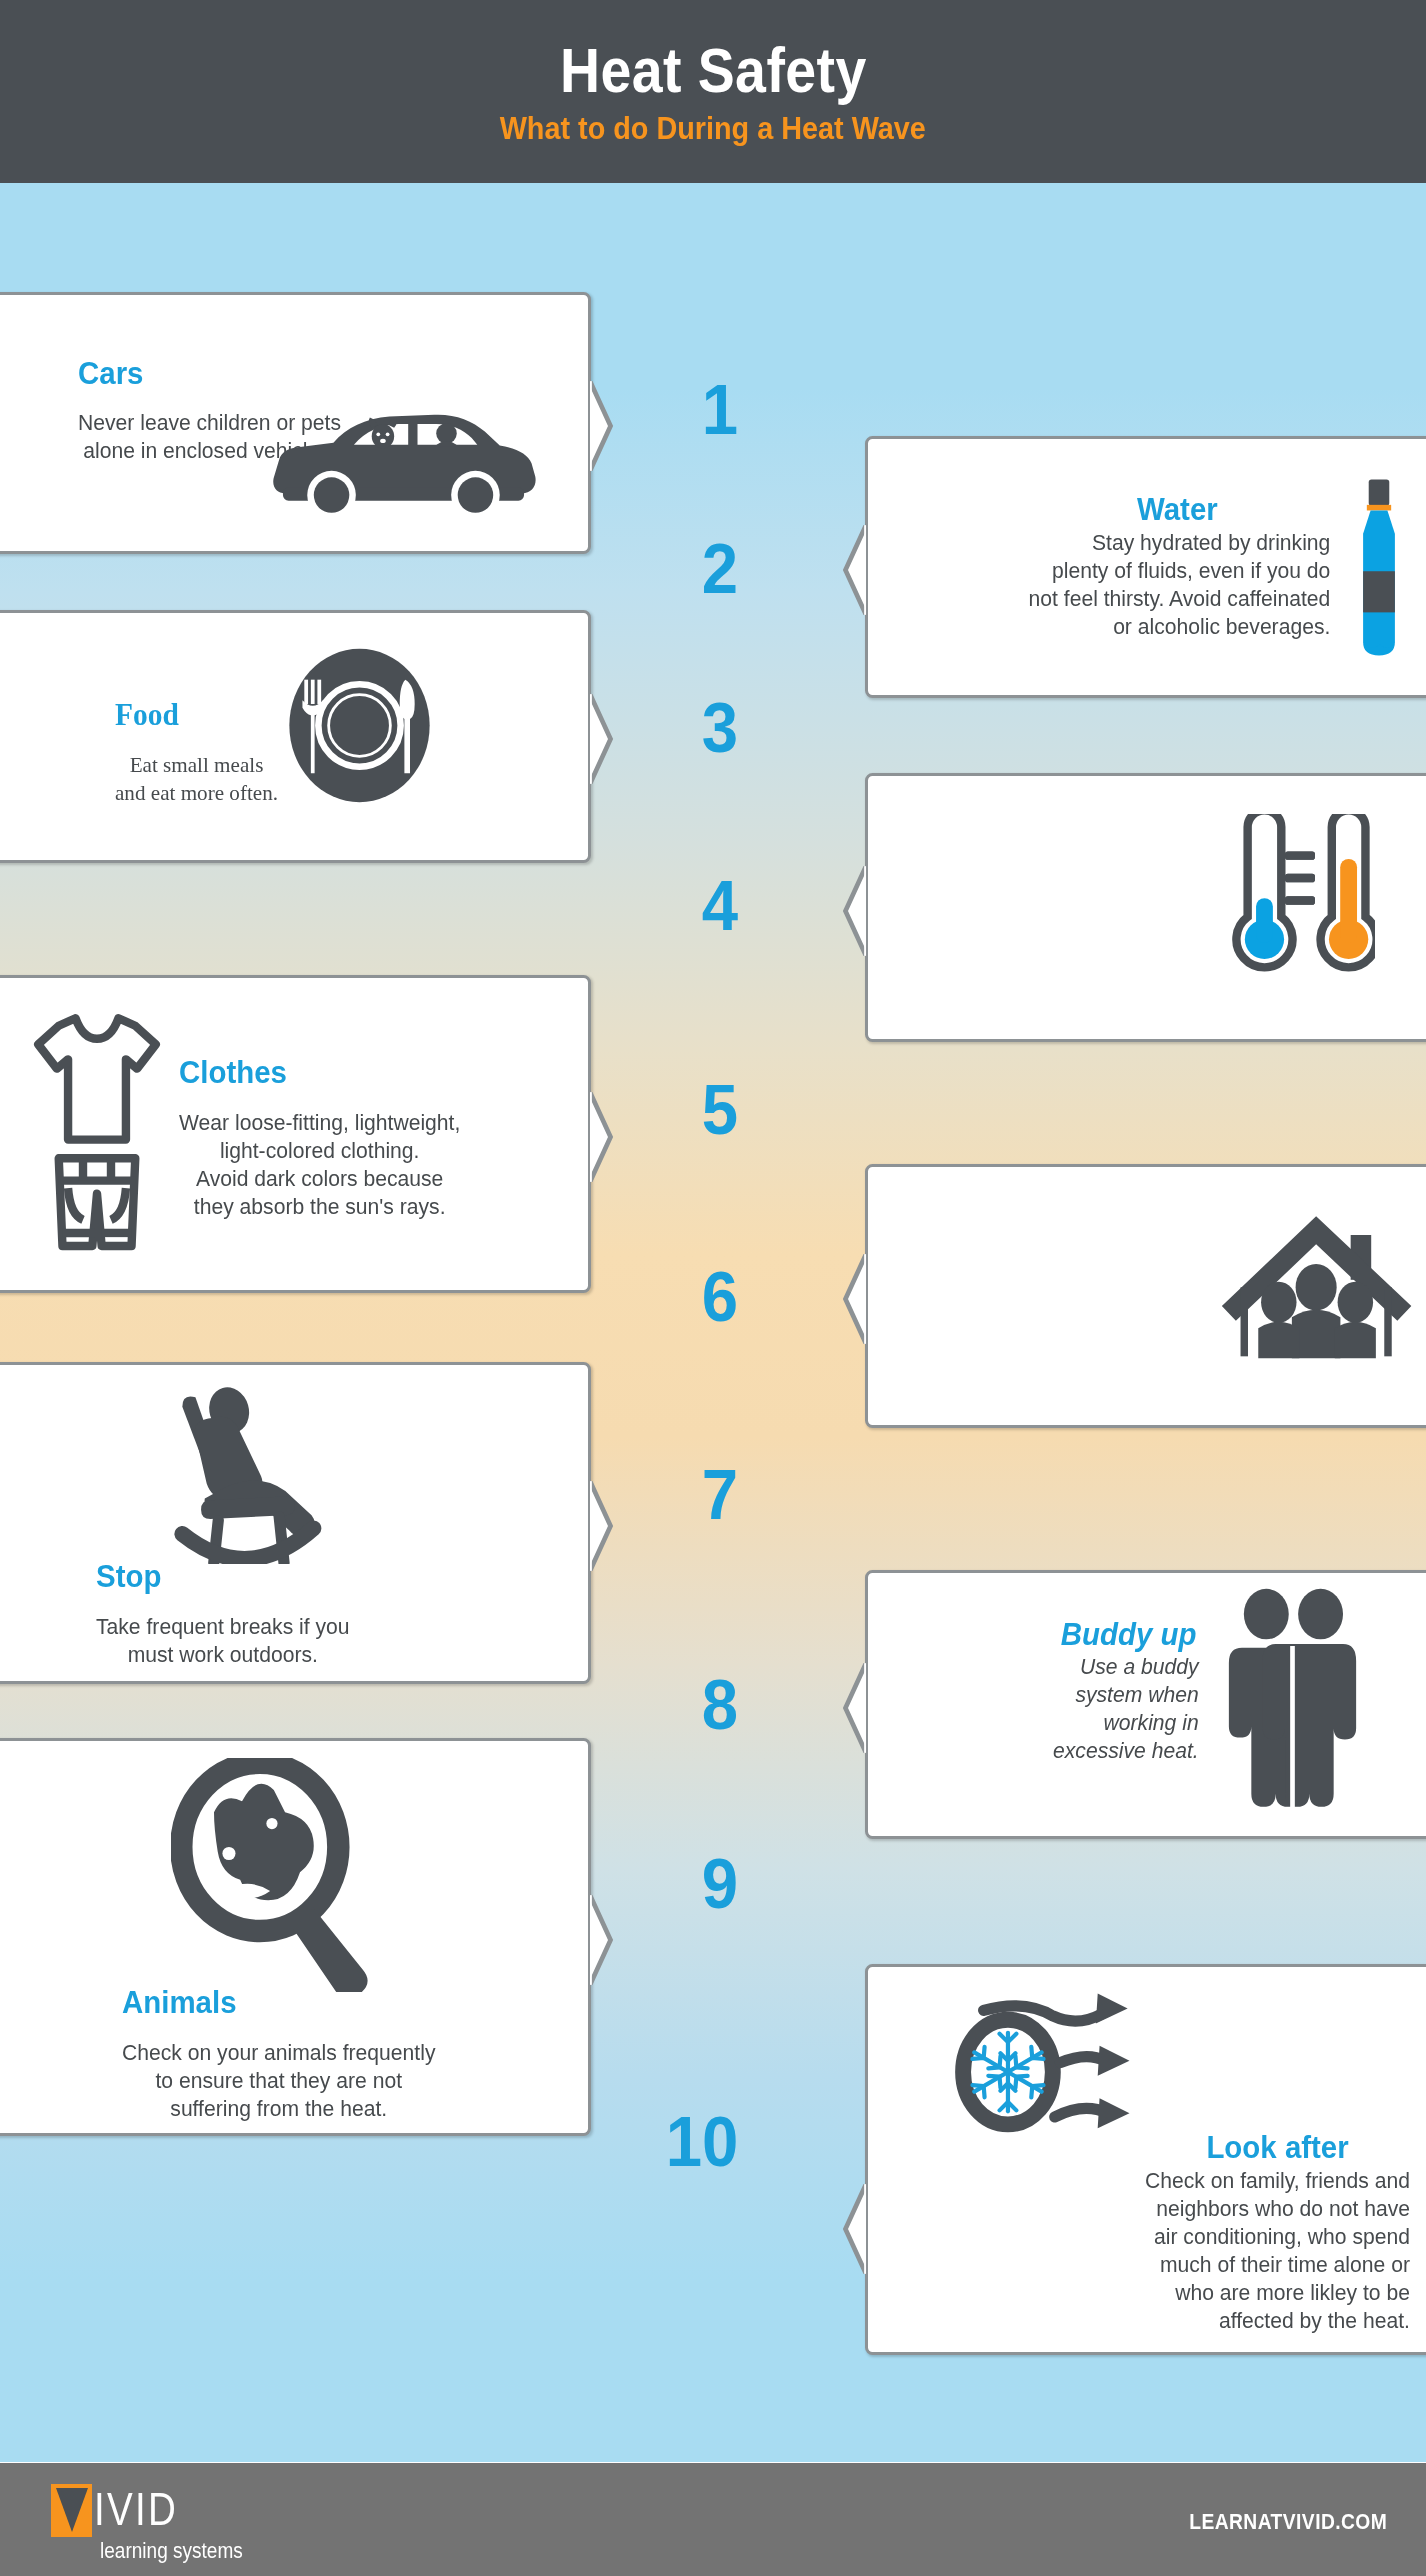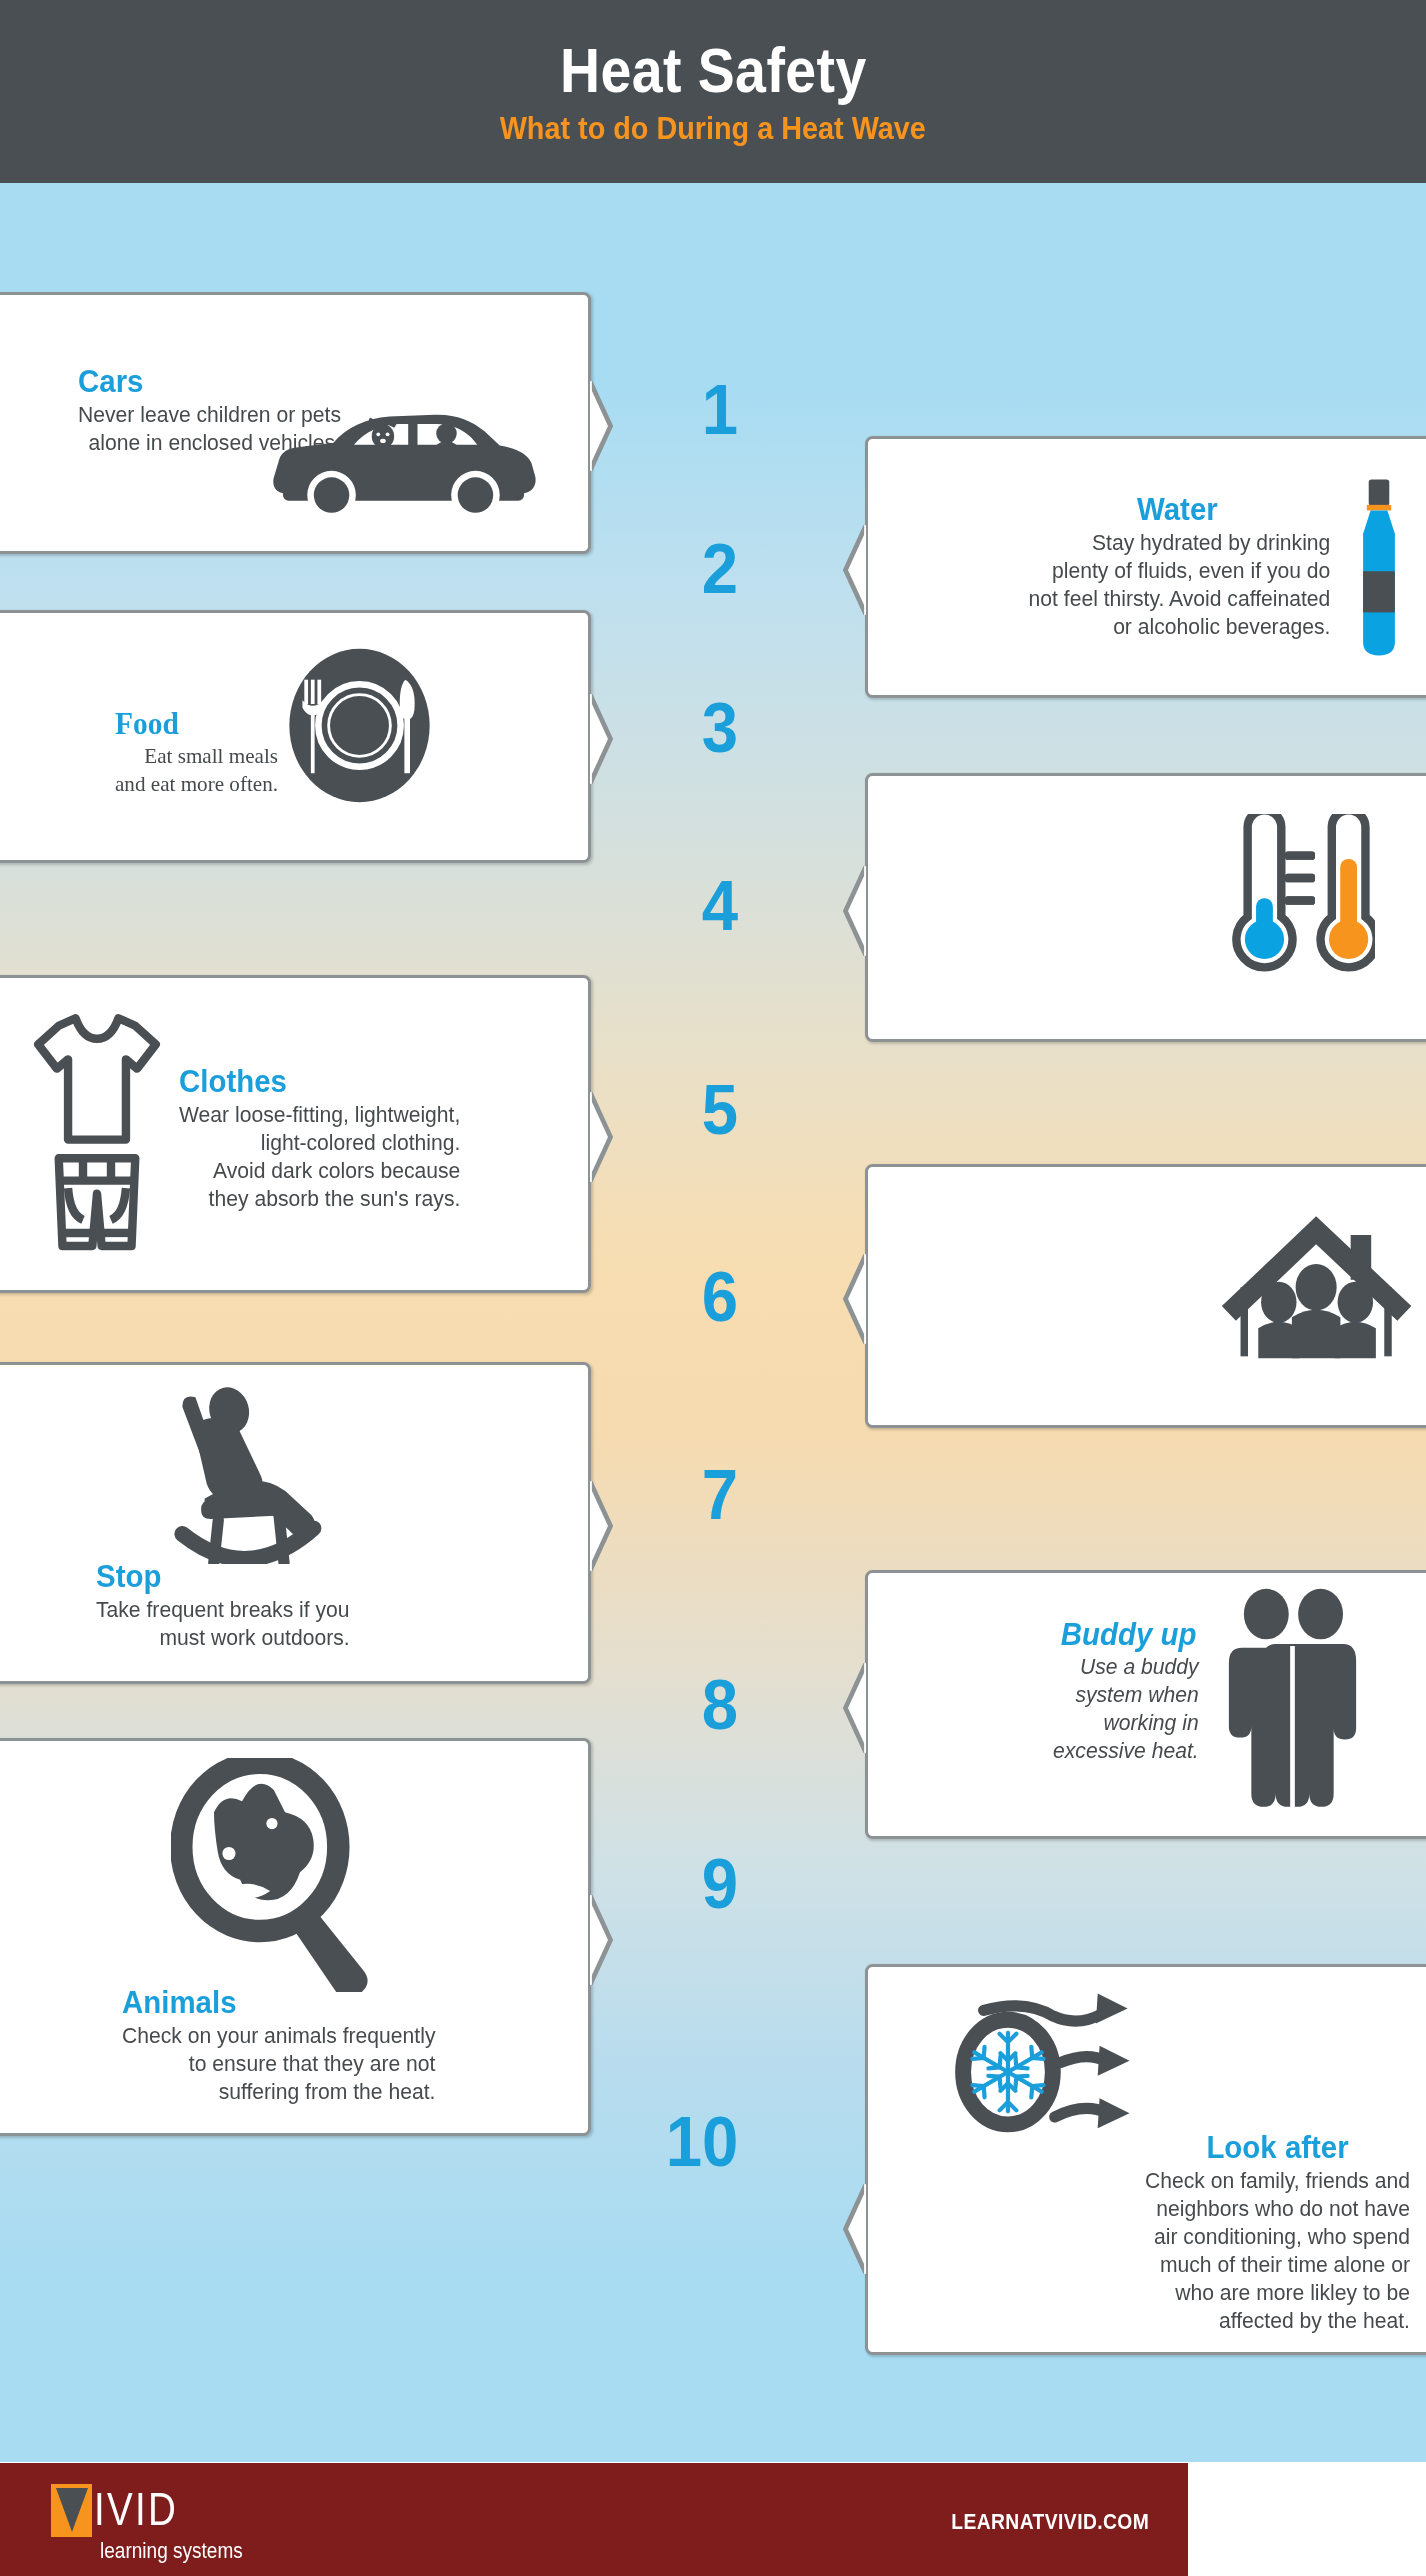--- a/index.html
+++ b/index.html
@@ -41,22 +41,22 @@
       #f6dbb0 55%,
       #e5dfcf 65%,
       #cfe1e6 74%,
       #b7dcee 83%,
       #a8dcf2 92%,
       #a8dcf2 100%);
   }
 
   
   .footer {
-    position: absolute; left: 0; top: 2463px; width: 1188px; height: 113px;
-    background: #7f1d1d;
+    position: absolute; left: 0; top: 2463px; width: 1426px; height: 113px;
+    background: #737373;
   }
   .logo-wrap {
     position: absolute; left: 51px; top: 20.6px;
     display: flex; flex-direction: column; align-items: flex-start;
   }
   .logo-row { display: flex; align-items: flex-start; }
   .logo-v {
     width: 41px; height: 53px; background: #f7941e; position: relative;
     margin-right: 1.9px;
   }
@@ -98,21 +98,21 @@
   .card.right .notch { left: -45px; }
 
   .card-inner {
     position: absolute; inset: 0;
     display: flex; align-items: center;
   }
   .card.left  .card-inner { justify-content: flex-start; }
   .card.right .card-inner { justify-content: flex-end; }
 
   .txt { display: flex; flex-direction: column; }
-  .card.left  .txt { align-items: flex-start; text-align: right; }
+  .card.left  .txt { align-items: flex-start; text-align: center; gap: 17px; }
   .card.right .txt { align-items: center;  text-align: right; }
 
   .card-title {
     color: #1a9fdb; font-size: 32px; font-weight: bold;
     line-height: 1.0; margin-bottom: 3.7px;
     transform: scaleX(0.92); transform-origin: inherit;
   }
   .card.left  .card-title { transform-origin: left center; }
   .card.right .card-title { transform-origin: right center; }
   .card-body {

